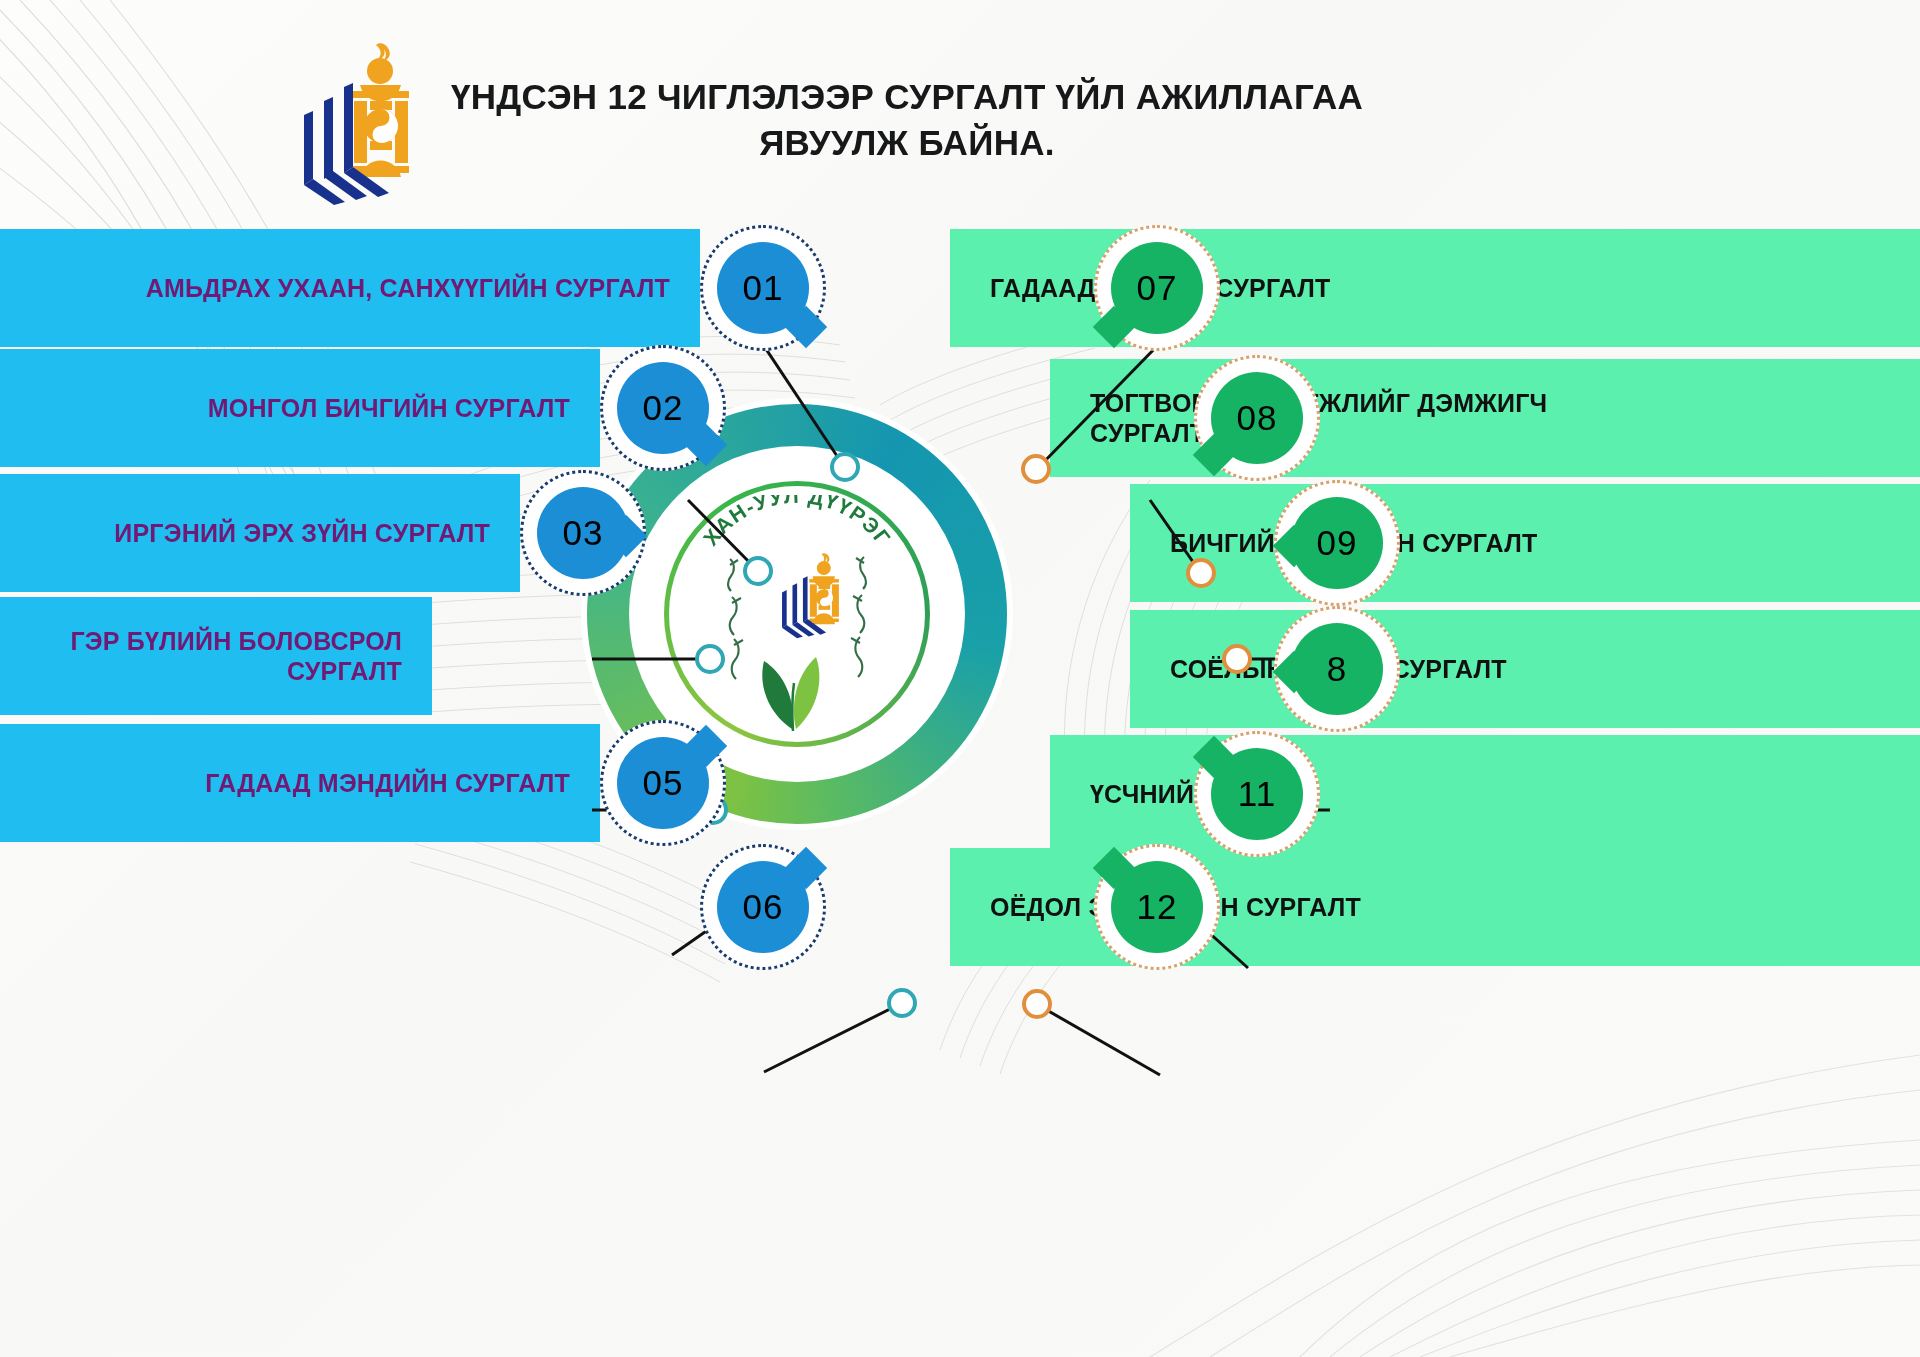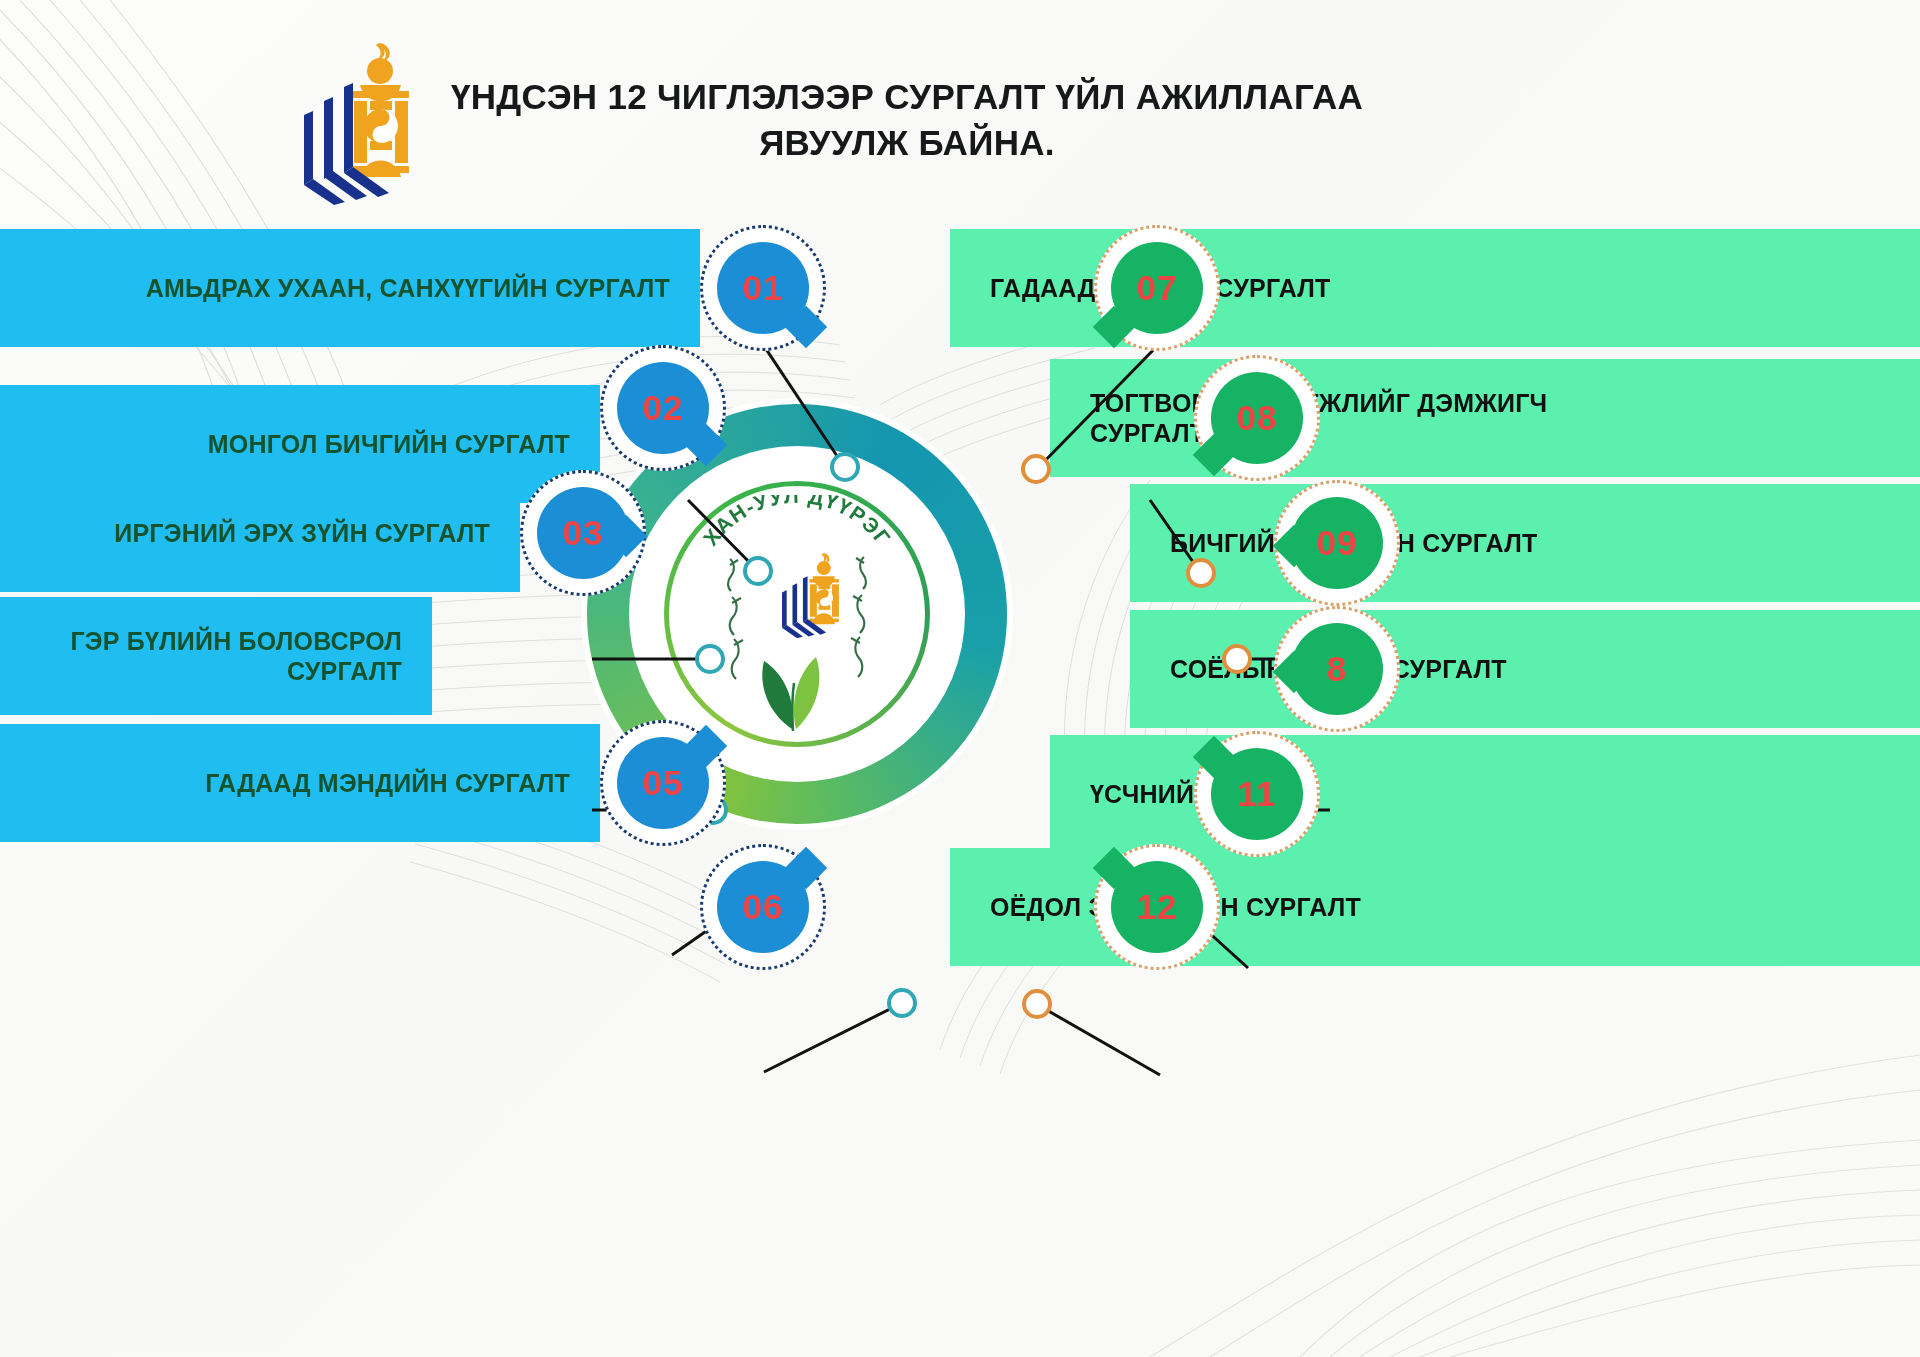--- a/index.html
+++ b/index.html
@@ -31,33 +31,33 @@
     line-height:1.32; text-align:center; padding-right:130px;
   }
 
   
   .bar {
     position:absolute; height:118px; display:flex; align-items:center;
   }
   .bar-left { left:0; justify-content:flex-end; }
   .bar-right{ right:0; justify-content:flex-start; }
   .bar-left .bar-label {
-    color:#14532d; font-weight:bold; font-size:25px; text-align:right;
+    color:#701a75; font-weight:bold; font-size:25px; text-align:right;
     line-height:1.22; padding-right:30px; letter-spacing:.2px;
   }
   .bar-right .bar-label {
     color:#111; font-weight:bold; font-size:25px; text-align:left;
     line-height:1.22; padding-left:40px; letter-spacing:.2px;
   }
 
   
   .bubble {
     position:absolute; width:126px; height:126px; border-radius:50%;
     display:flex; align-items:center; justify-content:center;
-    font-size:35px; font-weight:bold; color:#ef4444; letter-spacing:1px;
+    font-size:35px; font-weight:normal; color:#000000; letter-spacing:1px;
     z-index:6;
   }
   .bubble .disc{
     position:absolute; inset:14px; border-radius:50%;
   }
   .bubble .num{ position:relative; z-index:3; }
   .bubble.blue  { background:#ffffff; border:3px dotted #1a3b6e; }
   .bubble.blue .disc  { background:#1b8ed6; }
   .bubble.green { background:#ffffff; border:3px dotted #d9a06a; }
   .bubble.green .disc { background:#16b364; }
@@ -218,21 +218,21 @@
       </svg>
     </div>
     <div id="title-block">
       <div id="page-title">ҮНДСЭН 12 ЧИГЛЭЛЭЭР СУРГАЛТ ҮЙЛ АЖИЛЛАГАА ЯВУУЛЖ БАЙНА.</div>
     </div>
   </div>
 
   <div class="bar bar-left" style="top:229px; width:700px; background:#20bdf0;">
     <div class="bar-label">АМЬДРАХ УХААН, САНХҮҮГИЙН СУРГАЛТ</div>
   </div>
-  <div class="bar bar-left" style="top:349px; width:600px; background:#20bdf0;margin-top:36px;">
+  <div class="bar bar-left" style="top:349px; width:600px; background:#20bdf0;">
     <div class="bar-label">МОНГОЛ БИЧГИЙН СУРГАЛТ</div>
   </div>
   <div class="bar bar-left" style="top:474px; width:520px; background:#20bdf0;">
     <div class="bar-label">ИРГЭНИЙ ЭРХ ЗҮЙН СУРГАЛТ</div>
   </div>
   <div class="bar bar-left" style="top:597px; width:432px; background:#20bdf0;">
     <div class="bar-label">ГЭР БҮЛИЙН БОЛОВСРОЛ СУРГАЛТ</div>
   </div>
   <div class="bar bar-left" style="top:724px; width:600px; background:#20bdf0;">
     <div class="bar-label">ГАДААД МЭНДИЙН СУРГАЛТ</div>

